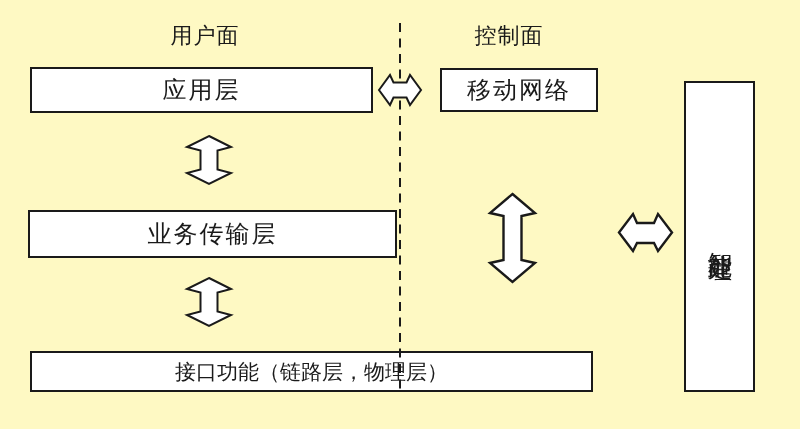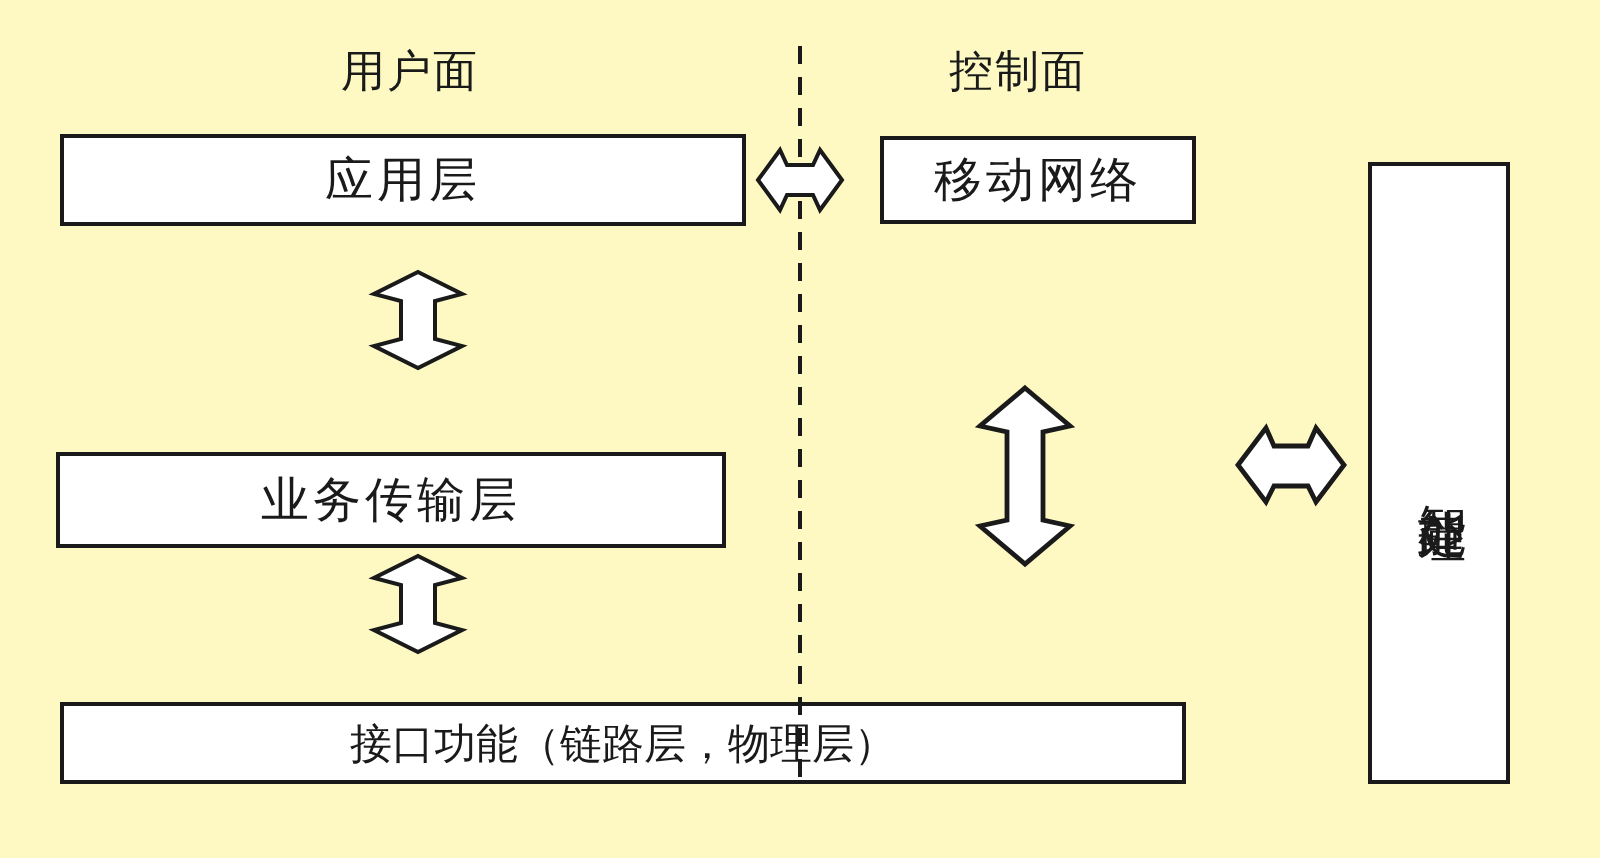--- a/index.html
+++ b/index.html
@@ -36,21 +36,21 @@
     align-items: center;
     justify-content: center;
     font-size: 24px;
     letter-spacing: 2px;
     color: #1a1a1a;
     z-index: 2;
     white-space: nowrap;
   }
   #box-app      { left: 30px;  top: 67px;  width: 343px; height: 46px; }
   #box-iface    { left: 440px; top: 68px;  width: 158px; height: 44px; }
-  #box-service  { left: 28px;  top: 226px; width: 335px; height: 48px; }
+  #box-service  { left: 28px;  top: 210px; width: 369px; height: 48px; }
   #box-mobile   { left: 30px;  top: 351px; width: 563px; height: 41px; font-size: 21px; letter-spacing: 0; }
   #box-intel {
     left: 684px; top: 81px; width: 71px; height: 311px;
     writing-mode: vertical-rl;
     text-orientation: upright;
     letter-spacing: 2px;
     line-height: 71px;
   }
   .arrow-svg, .divider-svg {
     position: absolute;

